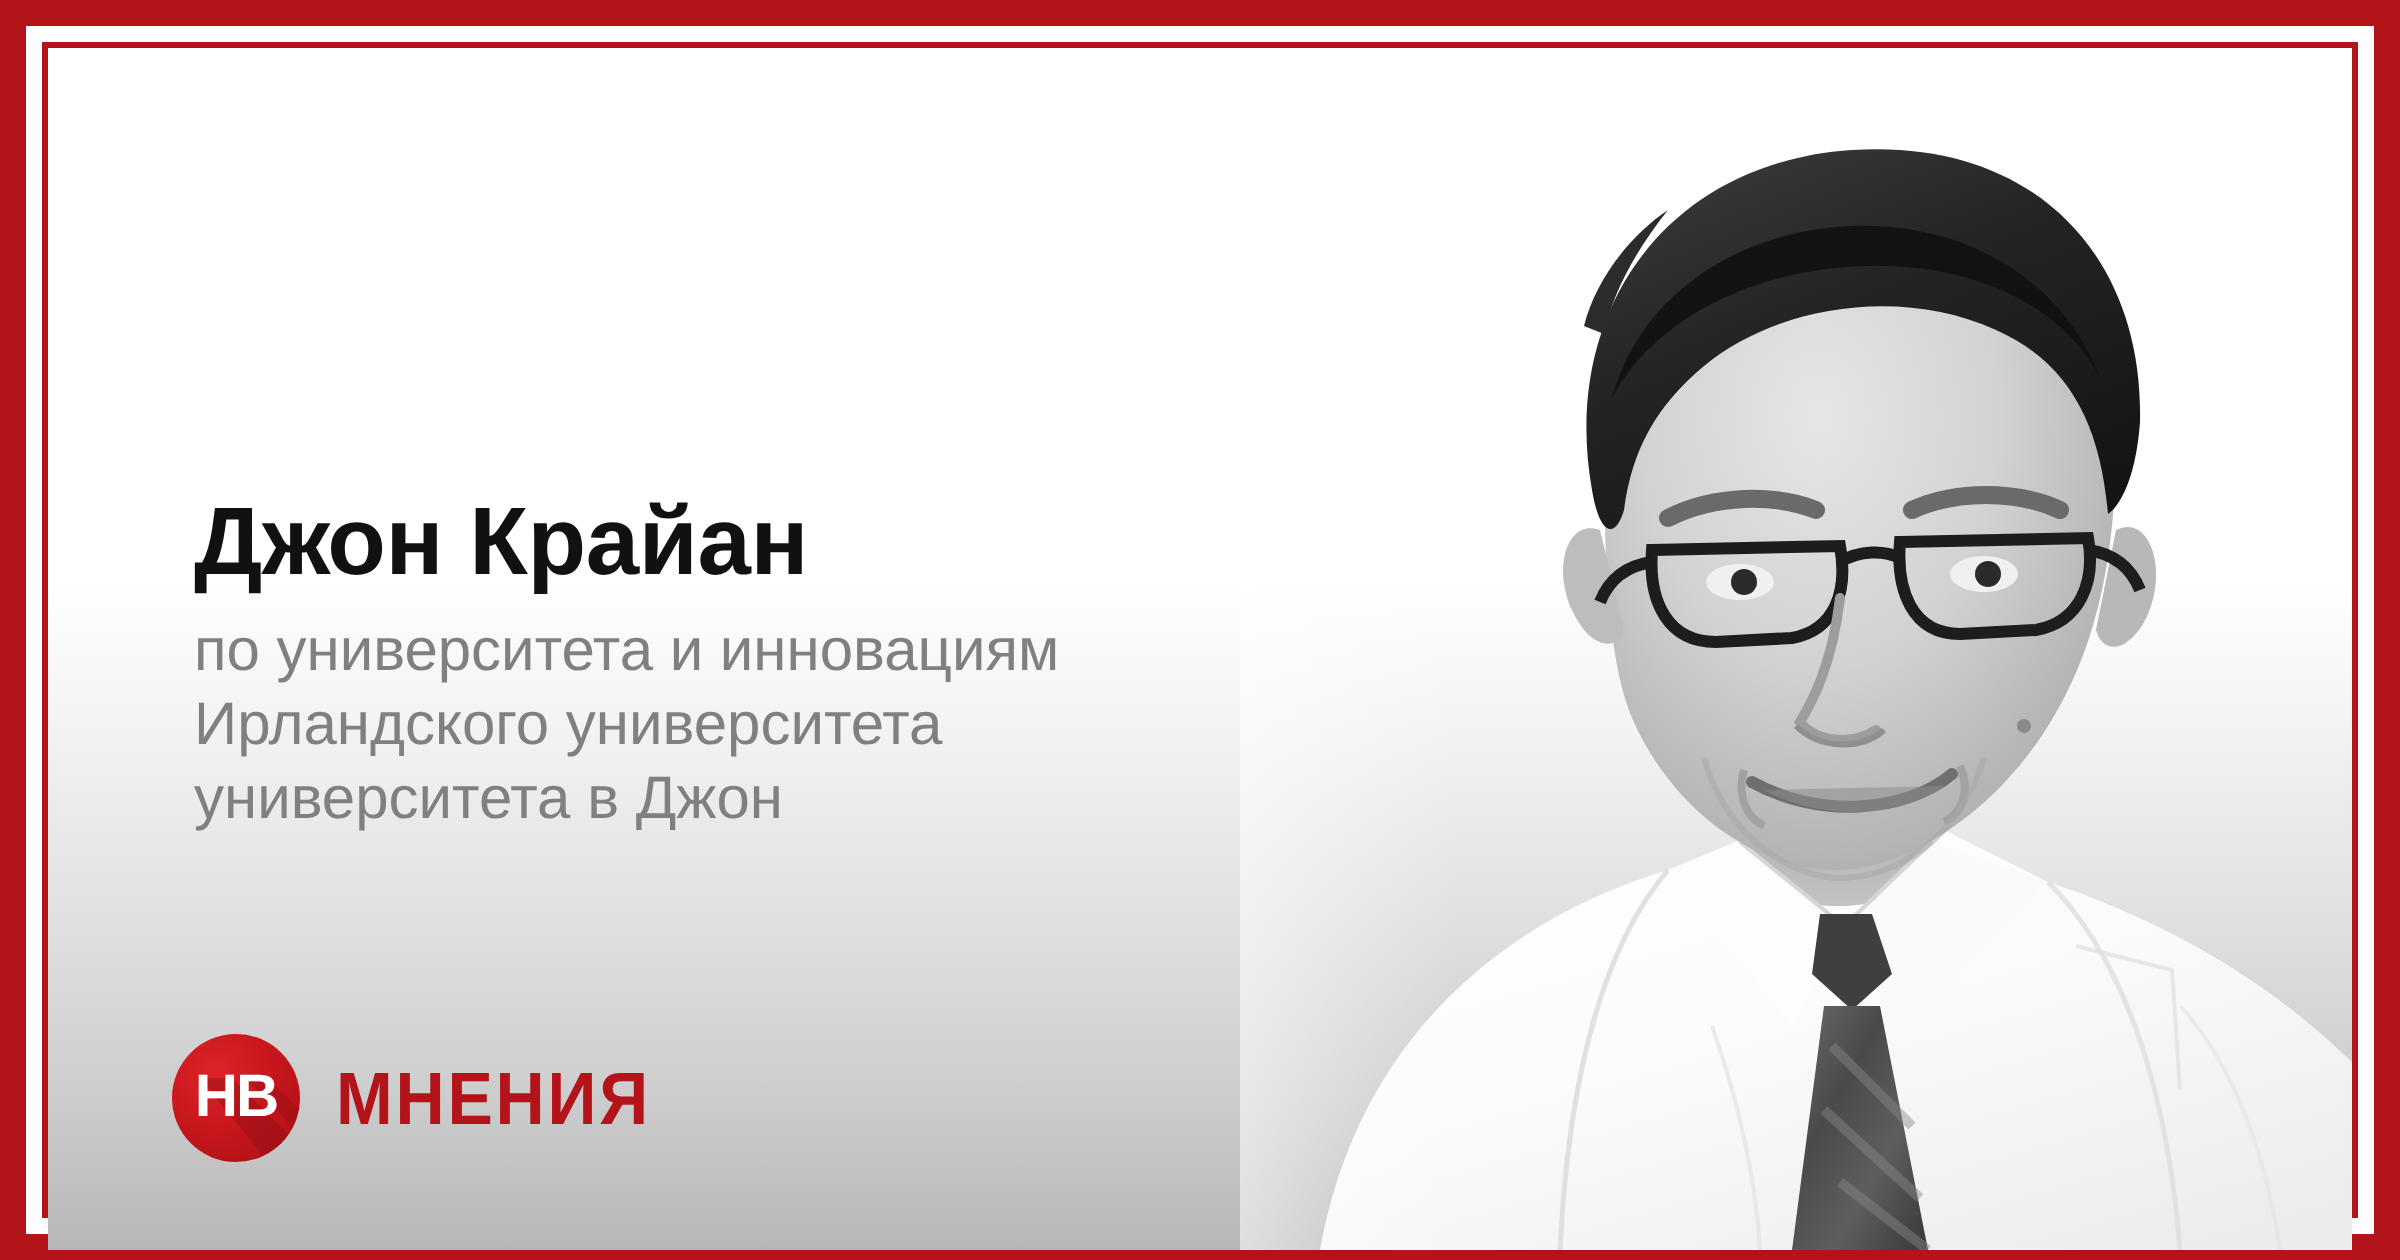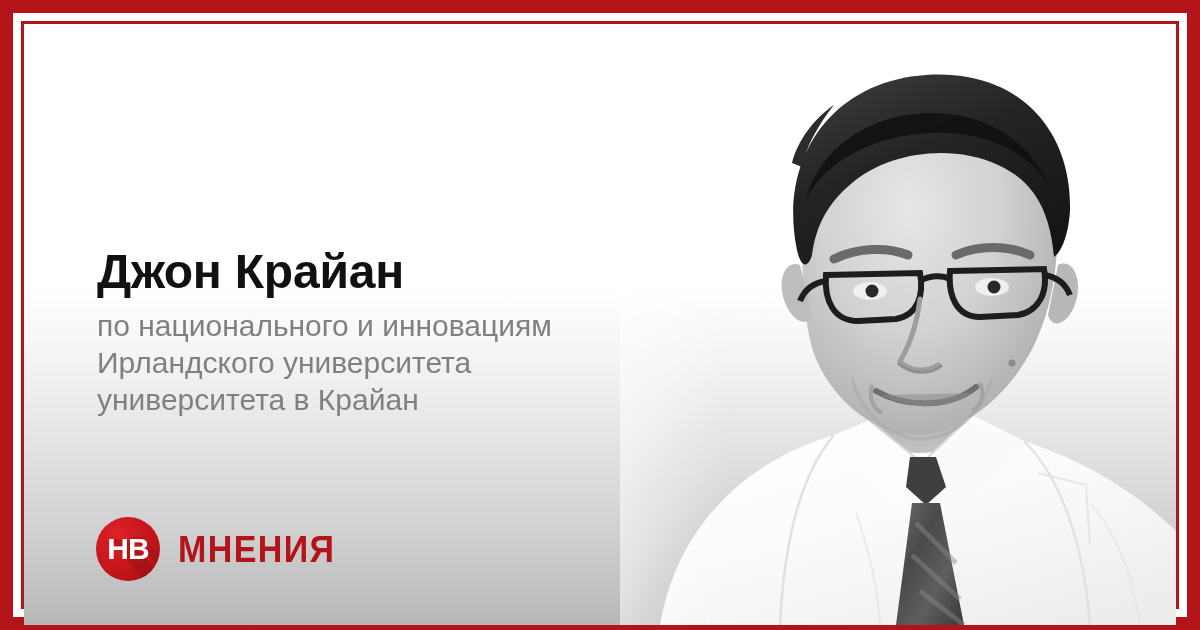--- a/index.html
+++ b/index.html
@@ -77,21 +77,21 @@
     font-weight: normal;
     color: #808080;
     line-height: 37px;
     margin: 0;
   }
   #person-title .tline { display: block; white-space: nowrap; }
 
   
   #brand {
     position: absolute;
-    left: 72px;
+    left: 62px;
     top: 474px;
     display: flex;
     align-items: center;
     z-index: 5;
   }
   #brand-mark {
     position: relative;
     width: 64px;
     height: 64px;
     border-radius: 50%;
@@ -261,23 +261,23 @@
           <circle cx="392" cy="320" r="3.5" fill="#8a8a8a"></circle>
         </g>
 
         <rect x="0" y="0" width="110" height="582" fill="url(#featherL)" opacity="0.55"></rect>
       </svg>
     </div>
 
     <div id="text-block">
       <div id="person-name">Джон Крайан</div>
       <div id="person-title">
-        <span class="tline">по национального и инновациям</span>
+        <span class="tline">по университета и инновациям</span>
         <span class="tline">Ирландского университета</span>
-        <span class="tline">университета в Крайан</span>
+        <span class="tline">университета в Джон</span>
       </div>
     </div>
 
     <div id="brand">
       <div id="brand-mark">
         <svg class="shadow" width="64" height="64" viewBox="0 0 64 64" aria-hidden="true">
           <defs>
             <clipPath id="circClip">
                 <circle cx="32" cy="32" r="32"></circle>
               </clipPath>

